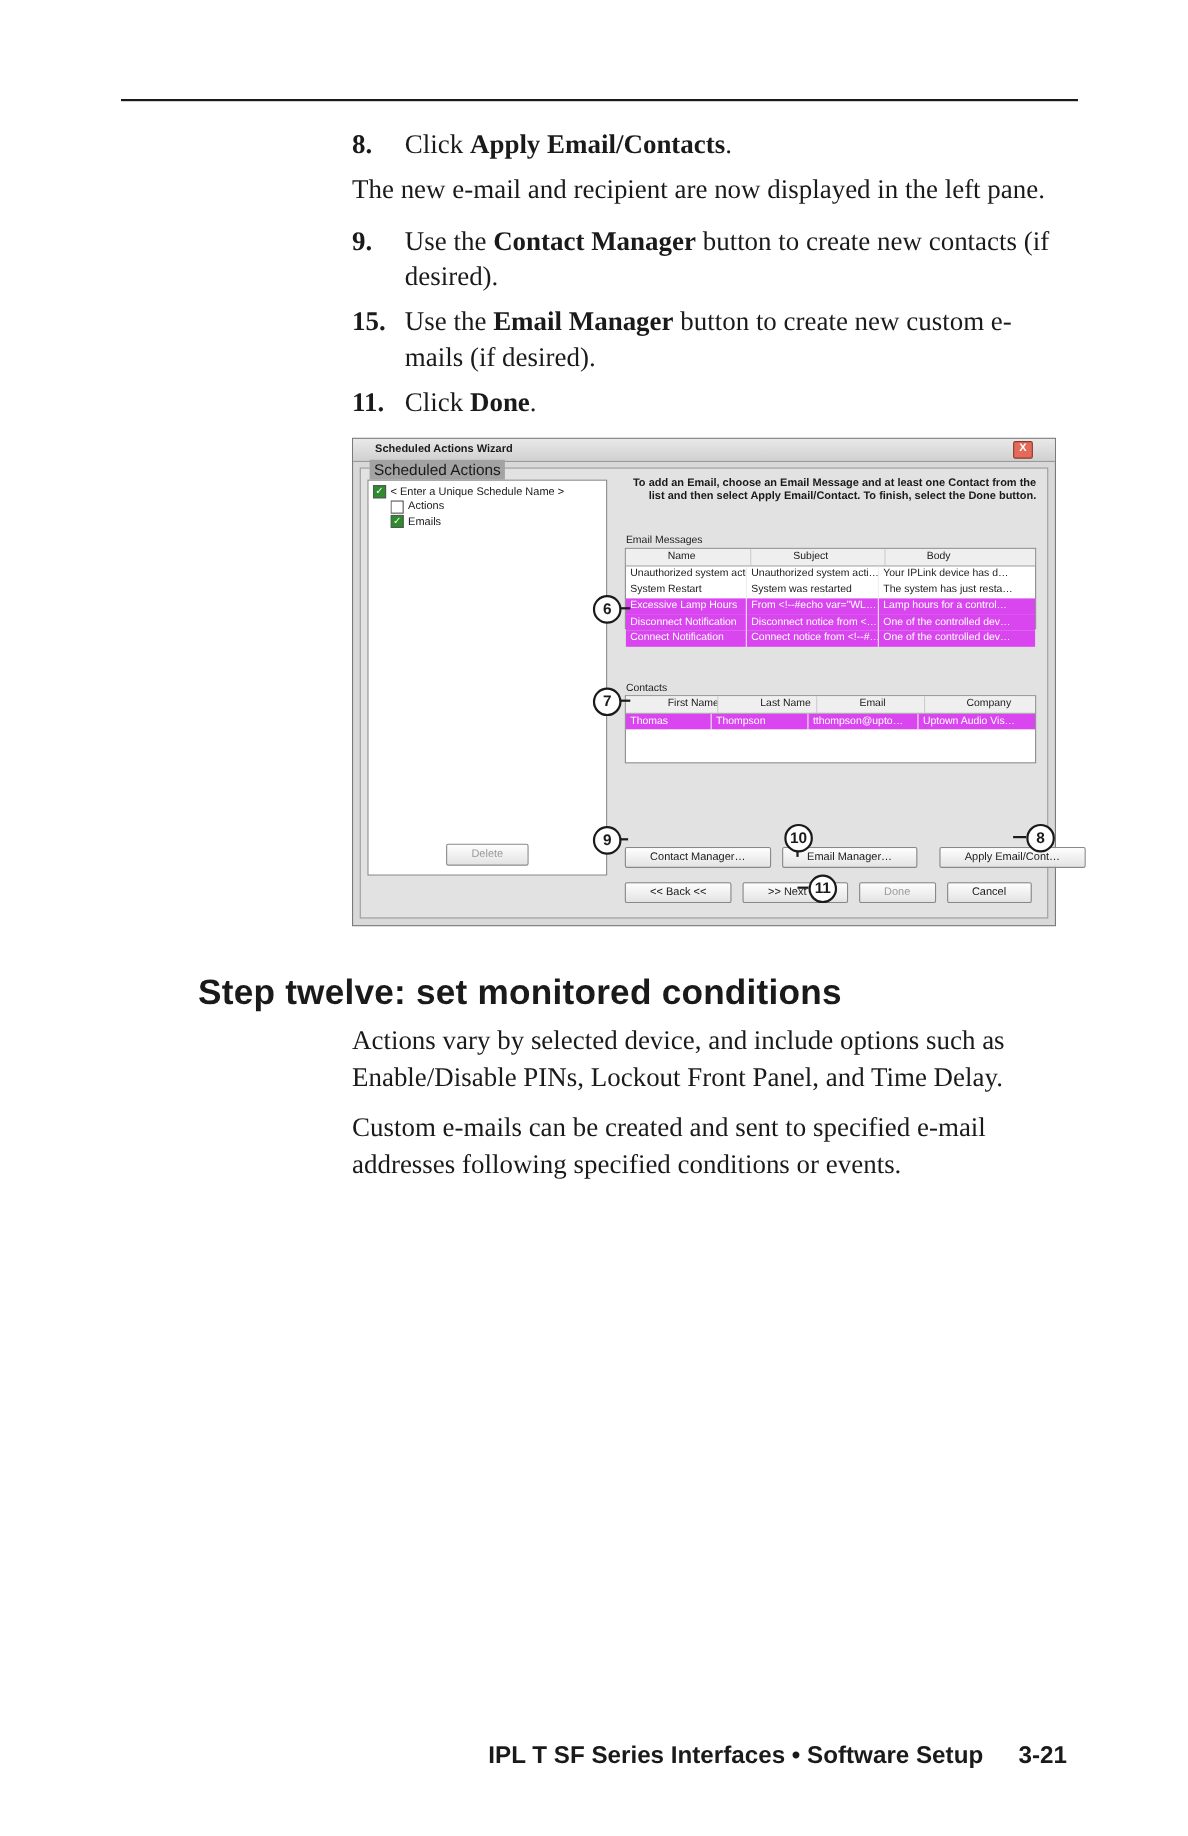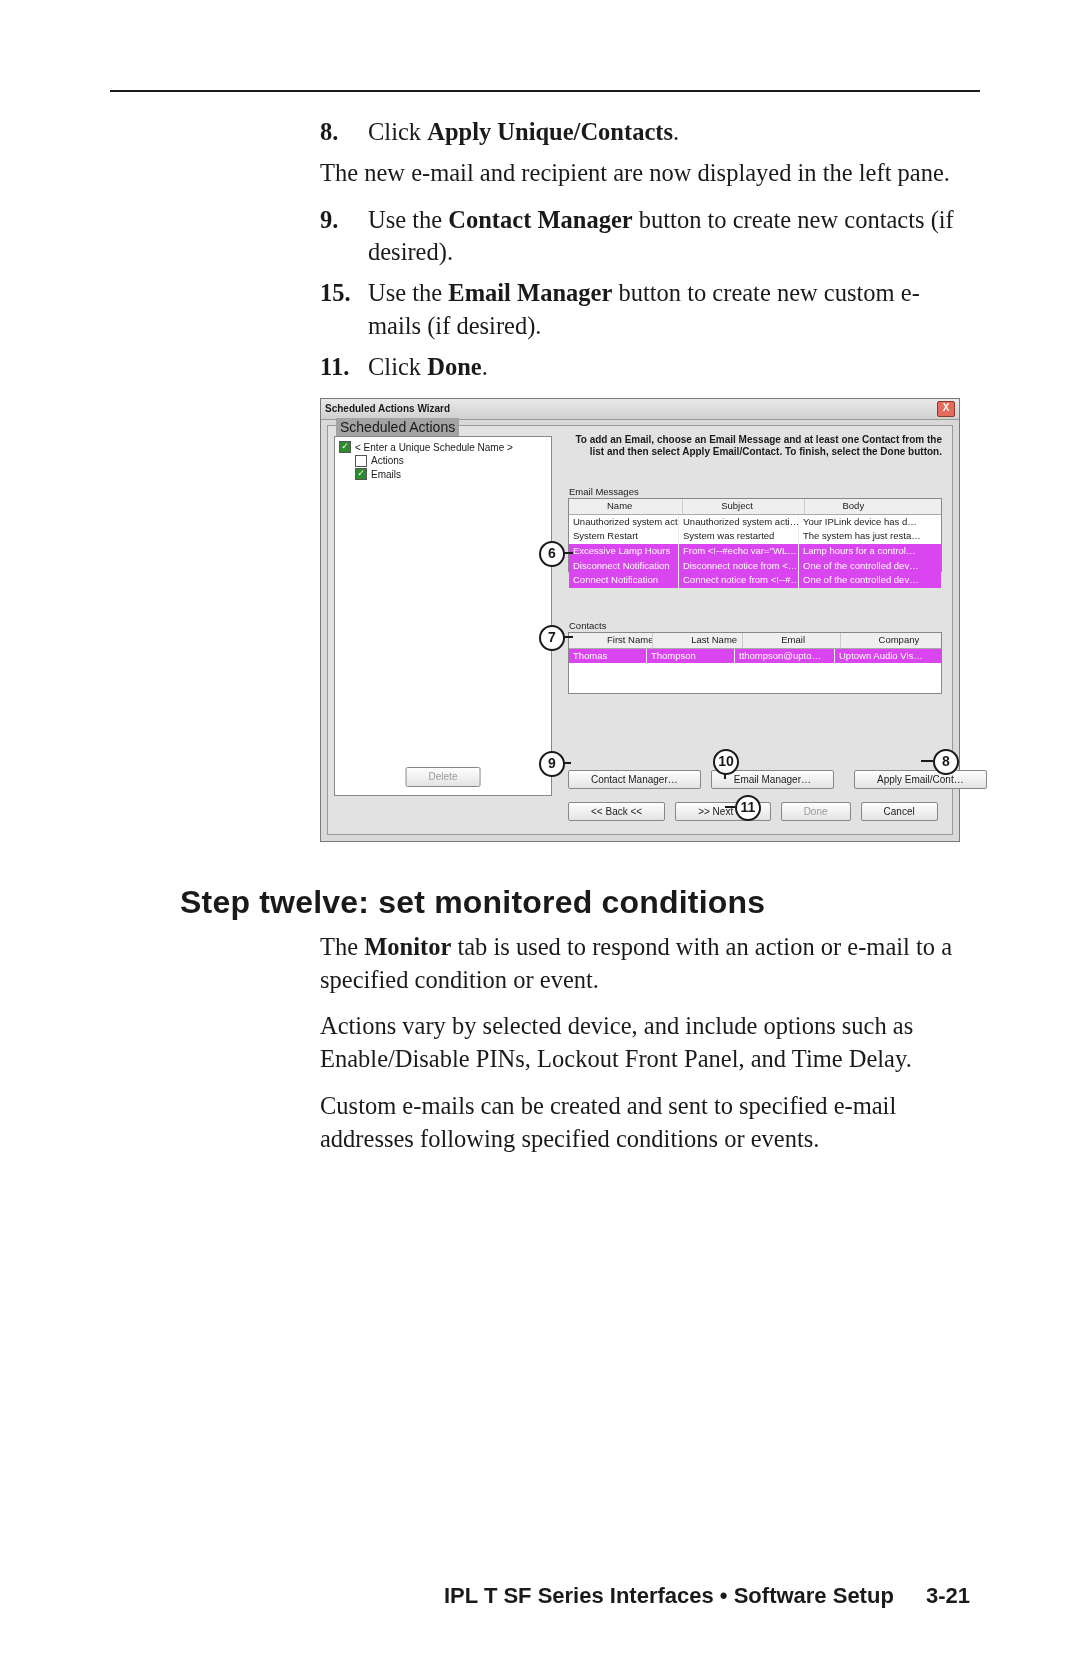--- a/index.html
+++ b/index.html
@@ -78,21 +78,21 @@
     font-size: 10px;
     color: #1a1a1a;
     box-sizing: border-box;
   }
   .shot .titlebar {
     height: 20px;
     background: linear-gradient(#e9e9e9,#d0d0d0);
     border-bottom: 1px solid #9a9a9a;
     display: flex;
     align-items: center;
-    padding: 0 4px;
+    padding: 0 20px;
     font-weight: bold;
   }
   .shot .titlebar .close {
     margin-left: auto;
     width: 16px; height: 14px;
     background: #e46a5a;
     border: 1px solid #8a3a2e;
     color: #fff;
     font-size: 10px;
     line-height: 12px;
@@ -236,21 +236,21 @@
 
 <div class="page">
   <hr class="hr-top">
 
   <div class="body-col">
 
     <ol class="numlist">
       <li>
         <span class="num">8.</span>
         <span class="txt">
-          <span>Click </span><span class="bold">Apply Unique/Contacts</span><span>.</span>
+          <span>Click </span><span class="bold">Apply Email/Contacts</span><span>.</span>
         </span>
       </li>
     </ol>
 
     <p class="after-note">The new e-mail and recipient are now displayed in the left pane.</p>
 
     <ol class="numlist">
       <li>
         <span class="num">9.</span>
         <span class="txt">
@@ -384,23 +384,20 @@
         <div class="call" style="left:414px; top:396px">11</div>
         <div class="lead" style="left:404px; top:407px; width:10px; height:2px"></div>
       </div>
     </div>
 
   </div>
 
   <h2 class="section-title">Step twelve: set monitored conditions</h2>
 
   <div class="body-col">
-    <p class="para">
-      <span>The </span><span class="bold">Monitor</span><span> tab is used to respond with an action or e-mail to a specified condition or event.</span>
-    </p>
     <p class="para">Actions vary by selected device, and include options such as Enable/Disable PINs, Lockout Front Panel, and Time Delay.</p>
     <p class="para">Custom e-mails can be created and sent to specified e-mail addresses following specified conditions or events.</p>
   </div>
 
   <div class="footer">
     <span class="chapter">IPL T SF Series Interfaces • Software Setup</span>
     <span class="pnum">3-21</span>
   </div>
 </div>
 

